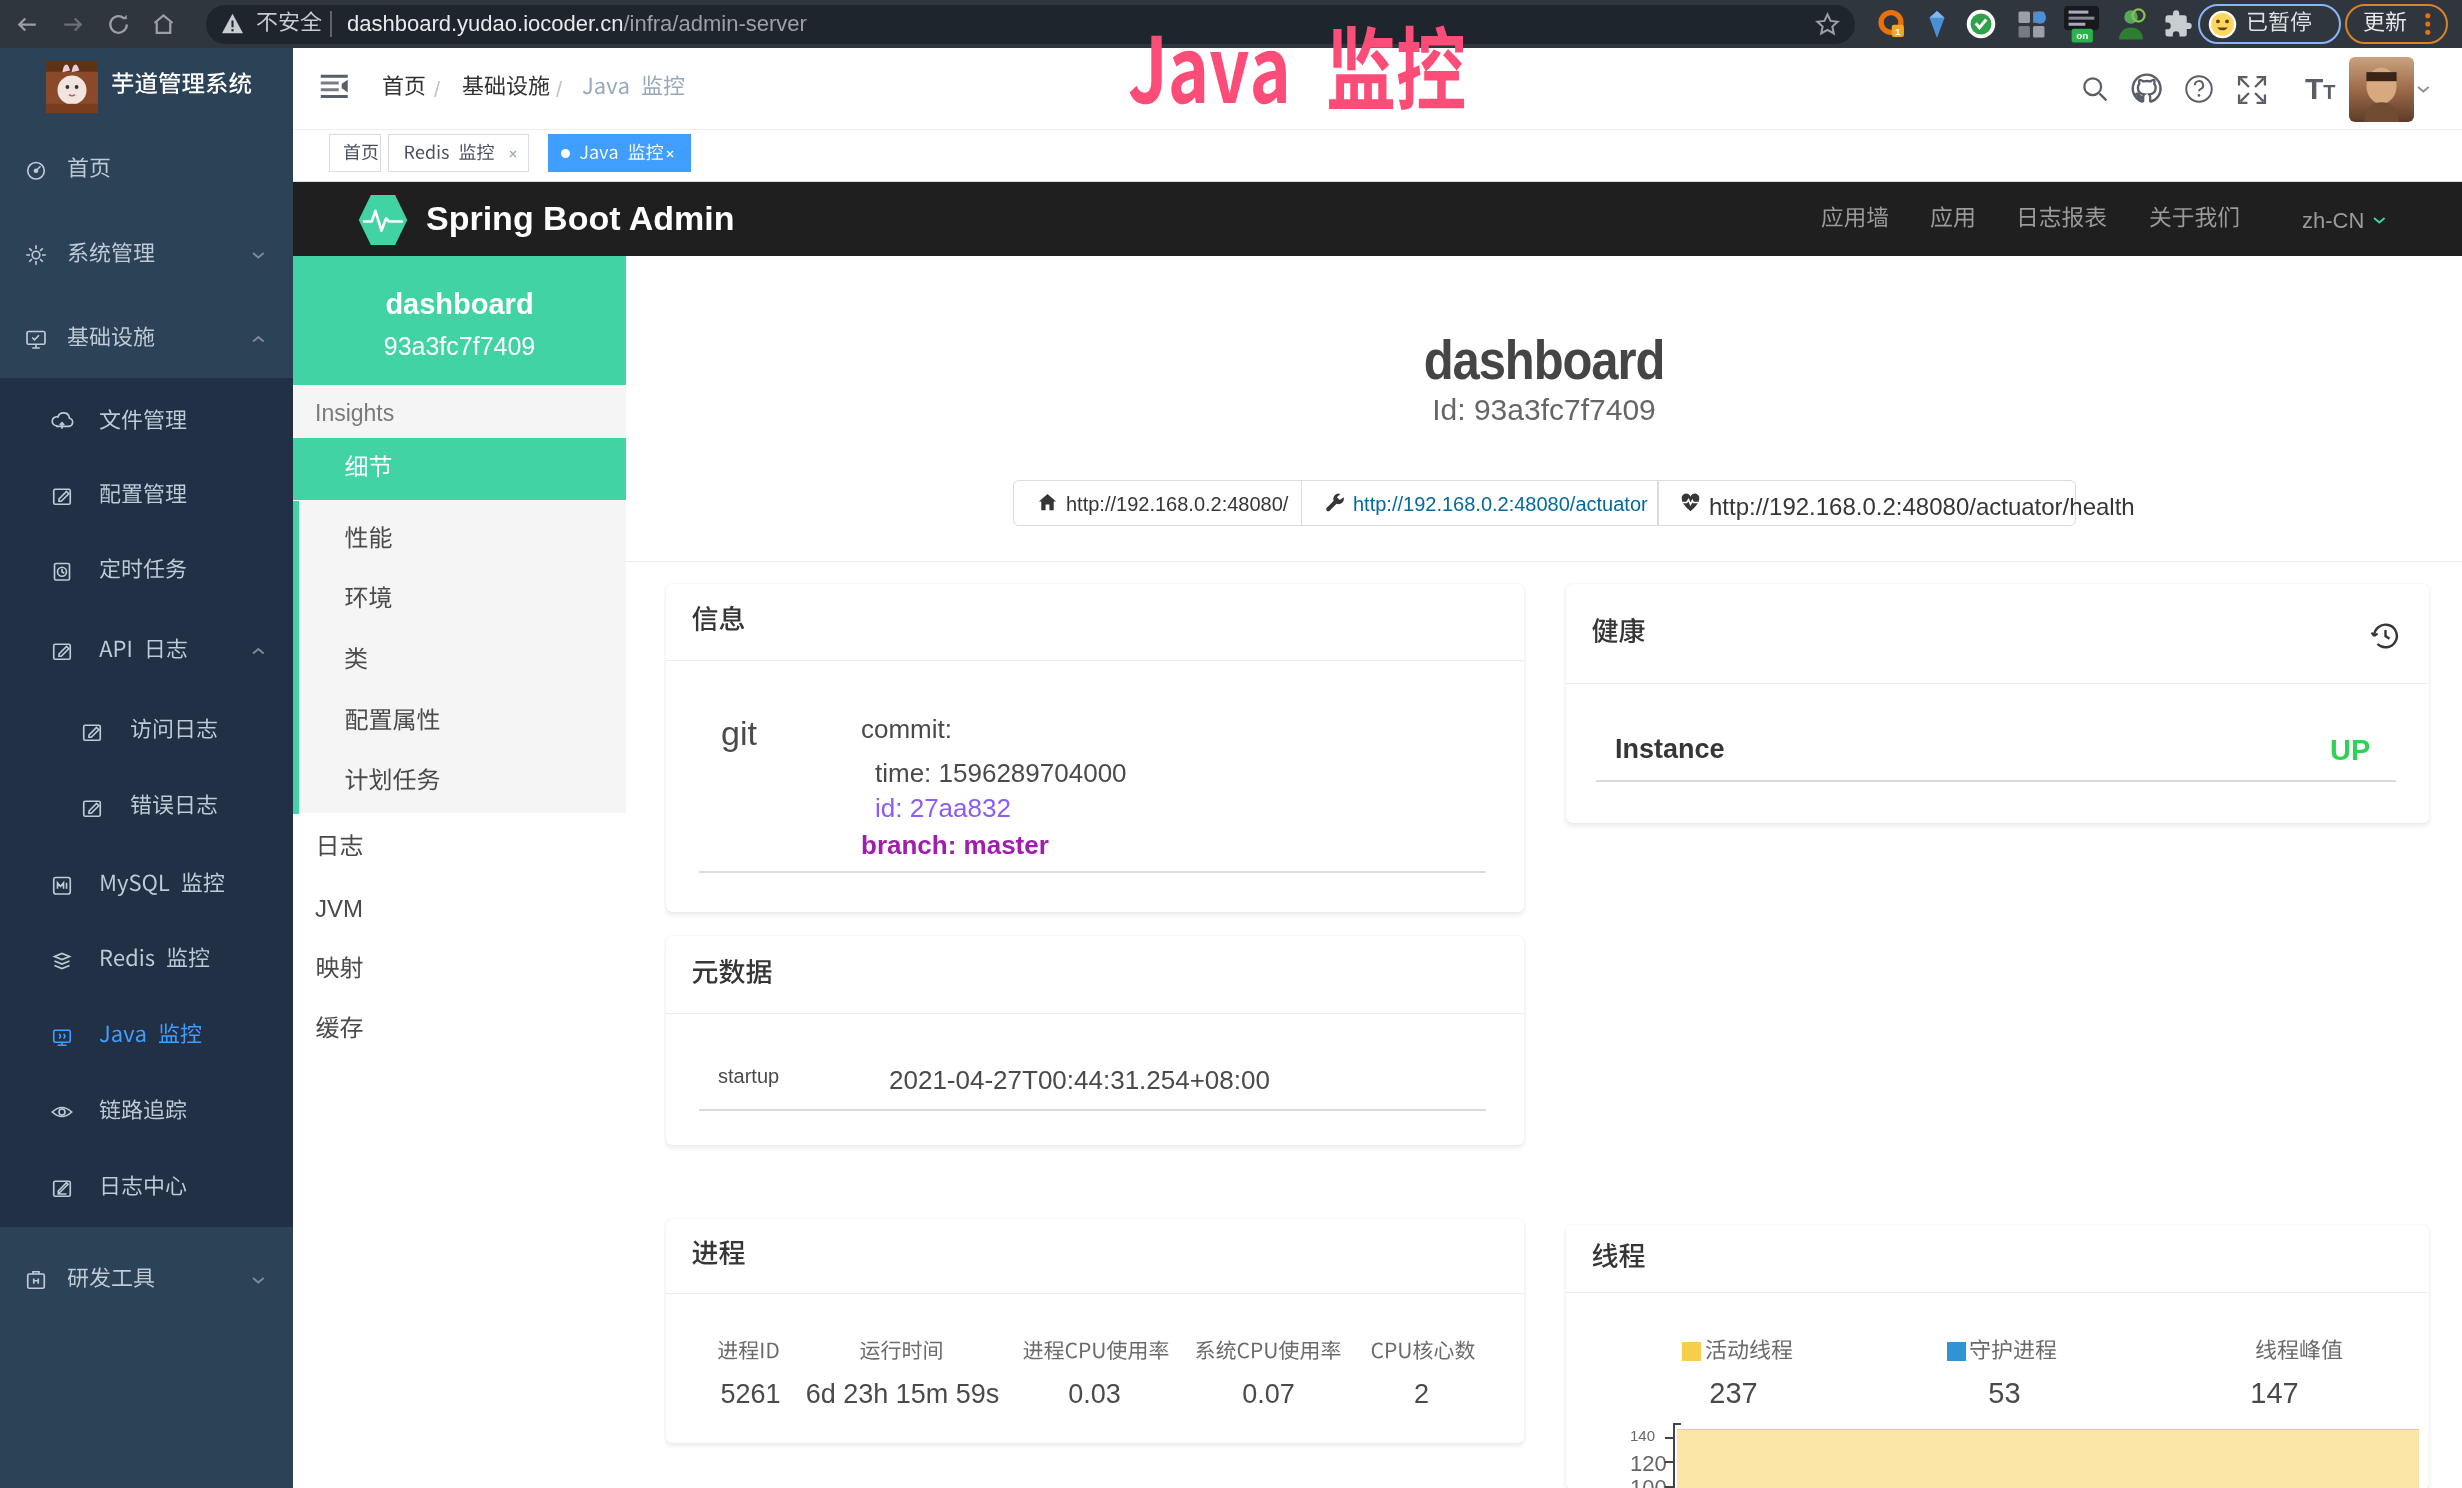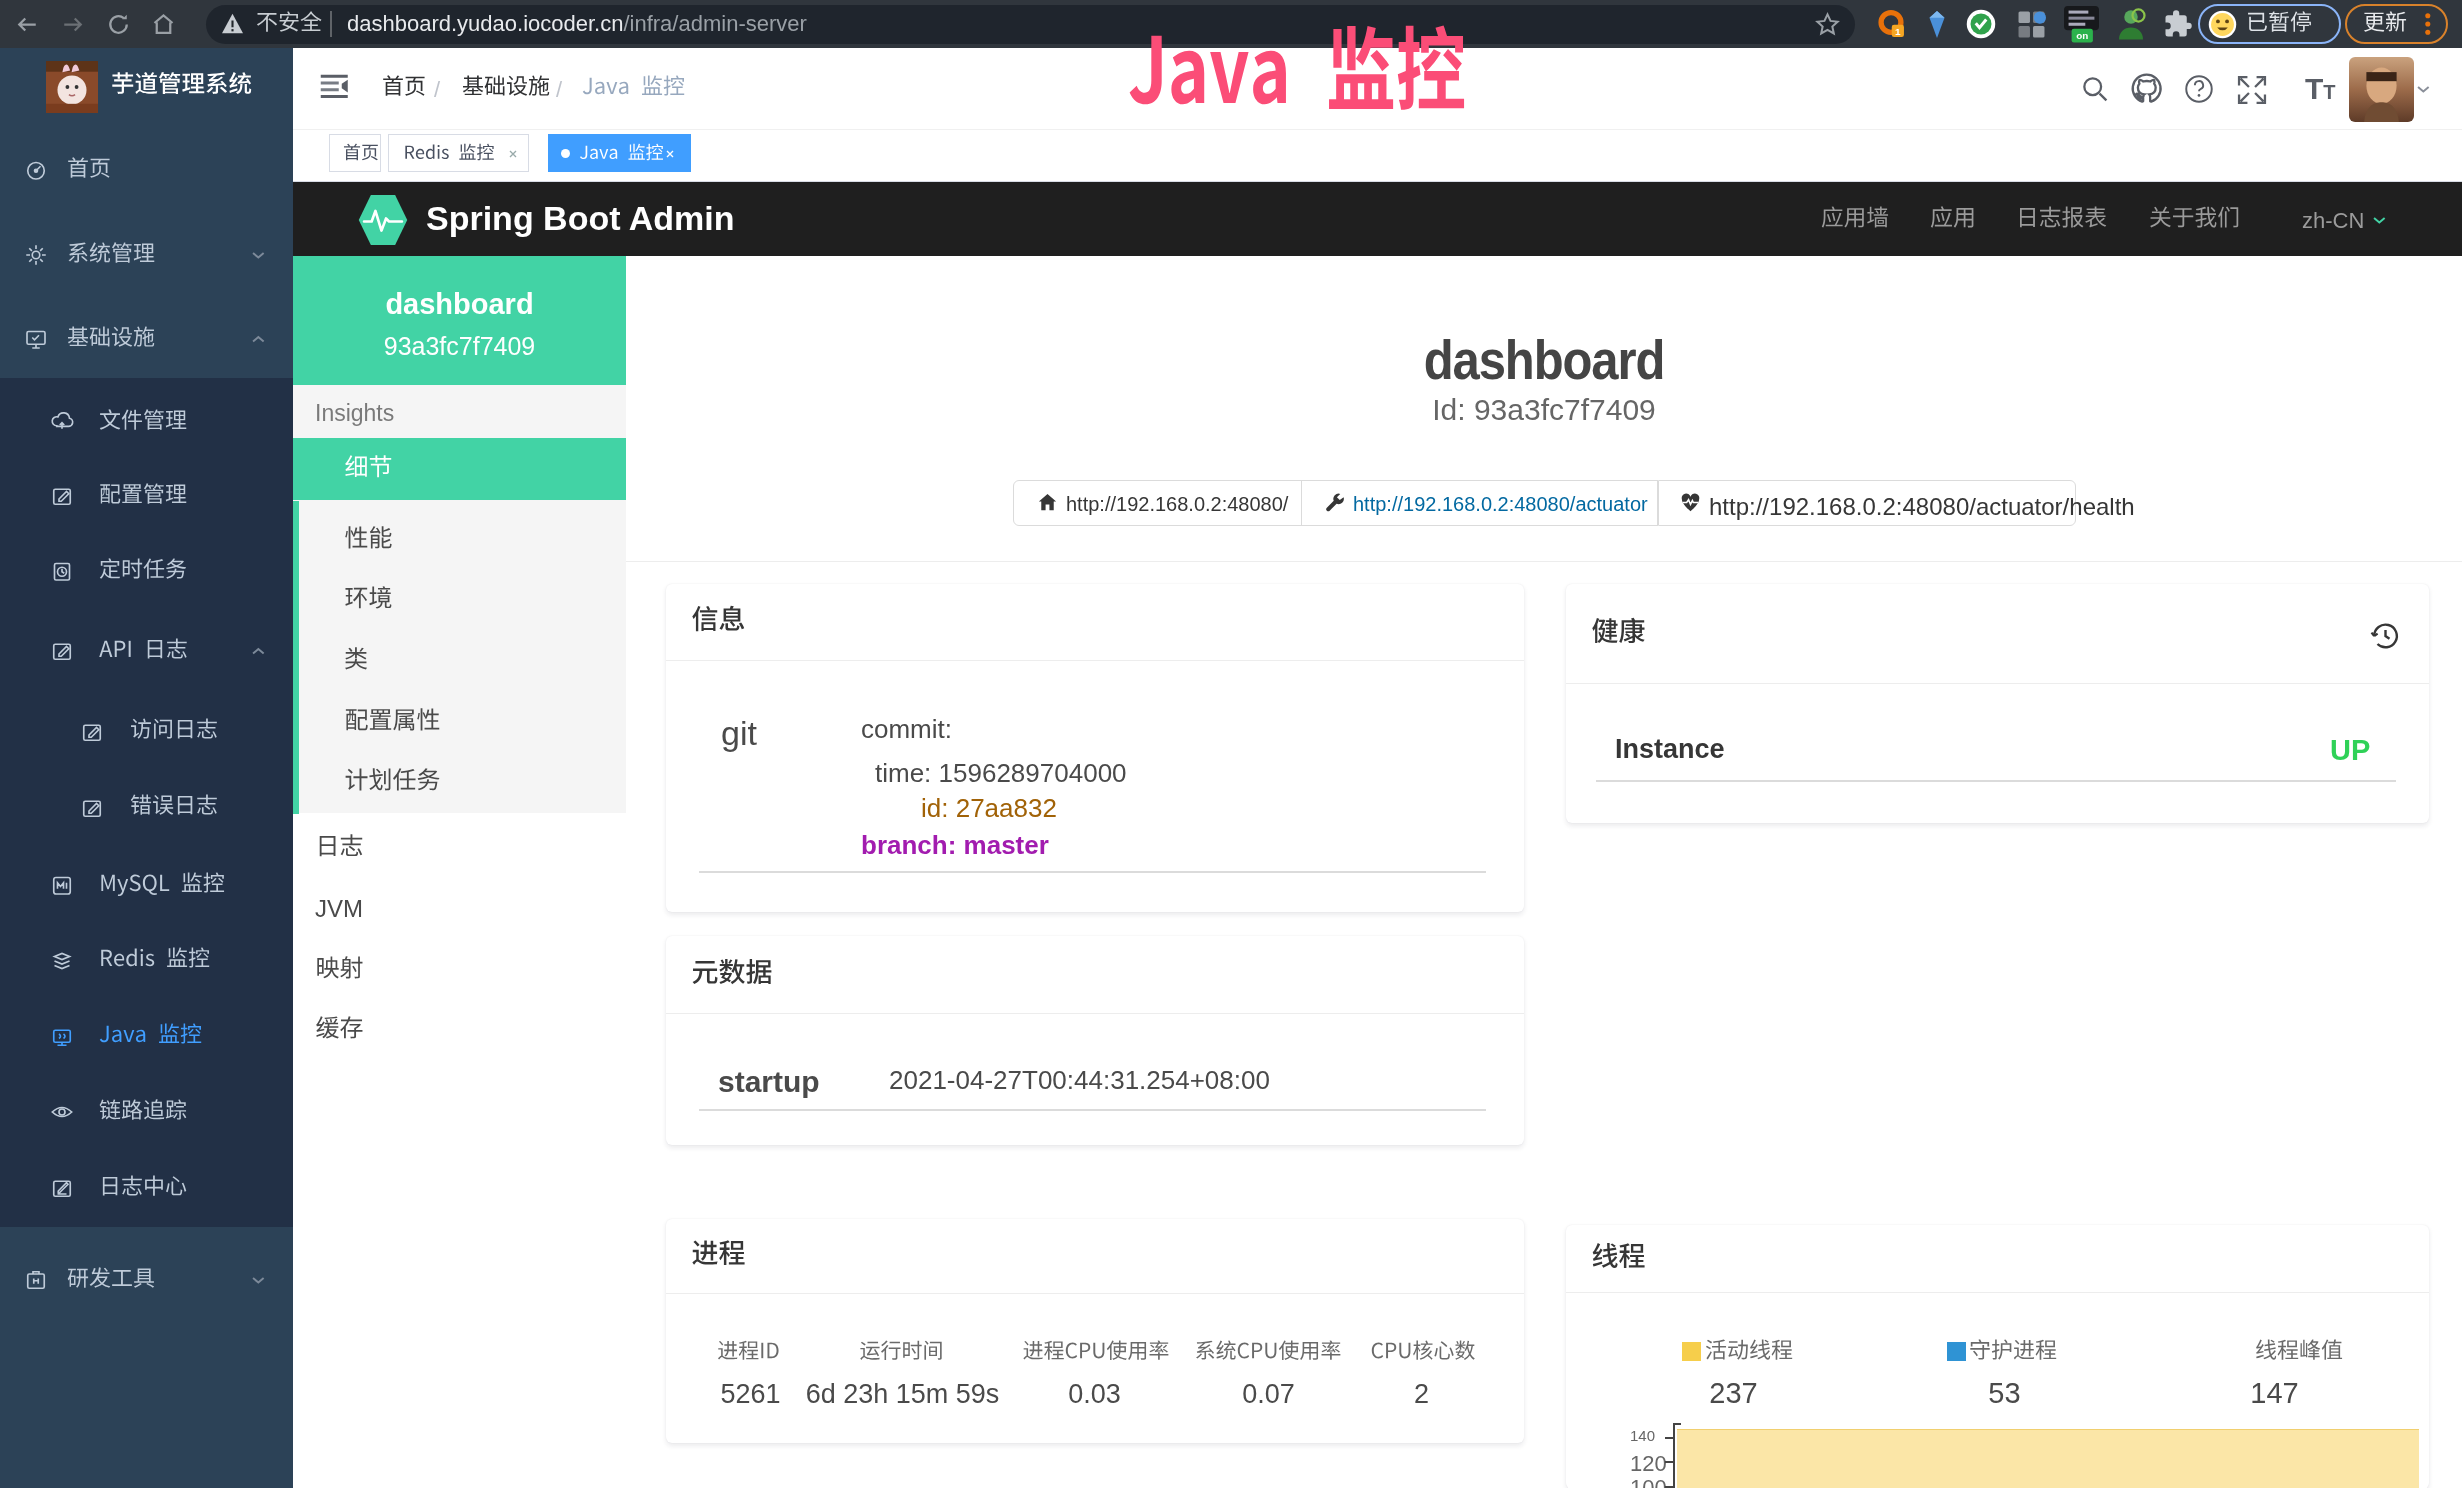--- a/index.html
+++ b/index.html
@@ -481,21 +481,21 @@
 <div style="position:absolute;left:626px;top:561px;width:1836px;height:0.8px;background:#ededed;"></div>
 <div style="position:absolute;left:666px;top:584px;width:858px;height:328px;background:#fff;border-radius:6px;box-shadow:0 2.3px 5.3px rgba(30,30,60,0.09),0 0 1.5px rgba(30,30,60,0.08);"></div>
 <div style="position:absolute;left:666px;top:660px;width:858px;height:0.8px;background:#ededed;"></div>
 <div style="position:absolute;left:691px;top:608px;"><svg class="ct" width="55" height="27" viewBox="0 -770 2000 1000" fill="#363636">
       <use href="#g90" x="0"></use>
       <use href="#g91" x="1000"></use>
     </svg></div>
 <div style="position:absolute;left:721px;top:714px;font-size:34px;color:#4a4a4a;font-weight:400;white-space:nowrap;">git</div>
 <div style="position:absolute;left:861px;top:714px;font-size:26px;color:#4a4a4a;font-weight:400;white-space:nowrap;">commit:</div>
 <div style="position:absolute;left:875px;top:758px;font-size:26px;color:#4a4a4a;font-weight:400;white-space:nowrap;">time: 1596289704000</div>
-<div style="position:absolute;left:921px;top:793px;font-size:26px;color:#a16207;font-weight:400;white-space:nowrap;">id: 27aa832</div>
+<div style="position:absolute;left:875px;top:793px;font-size:26px;color:#8b5cf6;font-weight:400;white-space:nowrap;">id: 27aa832</div>
 <div style="position:absolute;left:861px;top:830px;font-size:26px;color:#a21caf;font-weight:700;white-space:nowrap;">branch: master</div>
 <div style="position:absolute;left:699px;top:871px;width:787px;height:1.5px;background:#dbdbdb;"></div>
 <div style="position:absolute;left:1566px;top:584px;width:863px;height:239px;background:#fff;border-radius:6px;box-shadow:0 2.3px 5.3px rgba(30,30,60,0.09),0 0 1.5px rgba(30,30,60,0.08);"></div>
 <div style="position:absolute;left:1566px;top:683px;width:863px;height:0.8px;background:#ededed;"></div>
 <div style="position:absolute;left:1591px;top:620px;"><svg class="ct" width="55" height="27" viewBox="0 -770 2000 1000" fill="#363636">
       <use href="#g92" x="0"></use>
       <use href="#g93" x="1000"></use>
     </svg></div>
 <svg style="position:absolute;left:2369px;top:620px;" width="33" height="32" viewBox="0 0 24 24" fill="none" stroke="#363636" stroke-width="1.8">
     <path d="M3.5 12a8.5 8.5 0 1 1 2.5 6"></path>
@@ -505,21 +505,21 @@
 <div style="position:absolute;left:1615px;top:734px;font-size:27px;color:#363636;font-weight:700;white-space:nowrap;">Instance</div>
 <div style="position:absolute;left:2330px;top:734px;font-size:29px;color:#2fd157;font-weight:700;white-space:nowrap;">UP</div>
 <div style="position:absolute;left:1596px;top:780px;width:800px;height:1.5px;background:#dbdbdb;"></div>
 <div style="position:absolute;left:666px;top:936px;width:858px;height:209px;background:#fff;border-radius:6px;box-shadow:0 2.3px 5.3px rgba(30,30,60,0.09),0 0 1.5px rgba(30,30,60,0.08);"></div>
 <div style="position:absolute;left:666px;top:1013px;width:858px;height:0.8px;background:#ededed;"></div>
 <div style="position:absolute;left:691px;top:961px;"><svg class="ct" width="82" height="27" viewBox="0 -770 3000 1000" fill="#363636">
       <use href="#g94" x="0"></use>
       <use href="#g95" x="1000"></use>
       <use href="#g96" x="2000"></use>
     </svg></div>
-<div style="position:absolute;left:718px;top:1065px;font-size:30px;color:#4a4a4a;font-weight:700;white-space:nowrap;">startup</div>
+<div style="position:absolute;left:718px;top:1065px;font-size:20px;color:#4a4a4a;font-weight:400;white-space:nowrap;">startup</div>
 <div style="position:absolute;left:889px;top:1065px;font-size:26px;color:#4a4a4a;font-weight:400;white-space:nowrap;">2021-04-27T00:44:31.254+08:00</div>
 <div style="position:absolute;left:699px;top:1109px;width:787px;height:1.5px;background:#dbdbdb;"></div>
 <div style="position:absolute;left:666px;top:1219px;width:858px;height:224px;background:#fff;border-radius:6px;box-shadow:0 2.3px 5.3px rgba(30,30,60,0.09),0 0 1.5px rgba(30,30,60,0.08);"></div>
 <div style="position:absolute;left:666px;top:1293px;width:858px;height:0.8px;background:#ededed;"></div>
 <div style="position:absolute;left:691px;top:1242px;"><svg class="ct" width="55" height="27" viewBox="0 -770 2000 1000" fill="#363636">
       <use href="#g97" x="0"></use>
       <use href="#g98" x="1000"></use>
     </svg></div>
 <div style="position:absolute;left:717px;top:1342px;"><svg class="ct" width="63" height="21" viewBox="0 -770 2981 1000" fill="#6a6a6a">
       <use href="#g99" x="0"></use>

